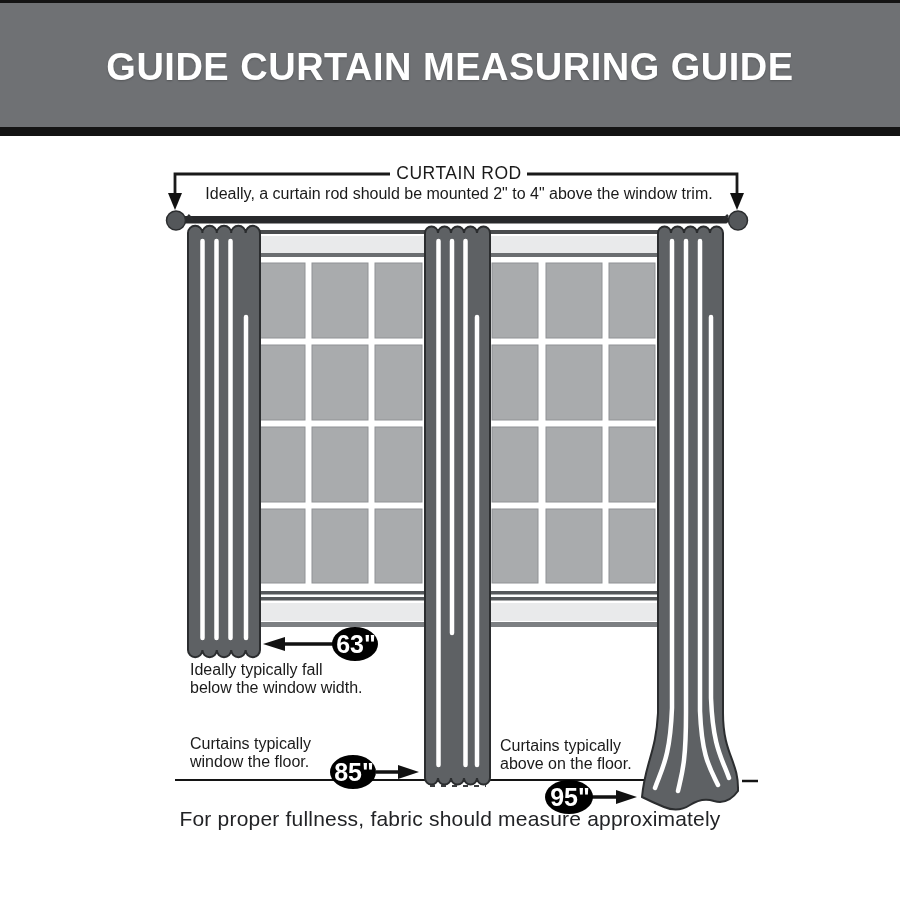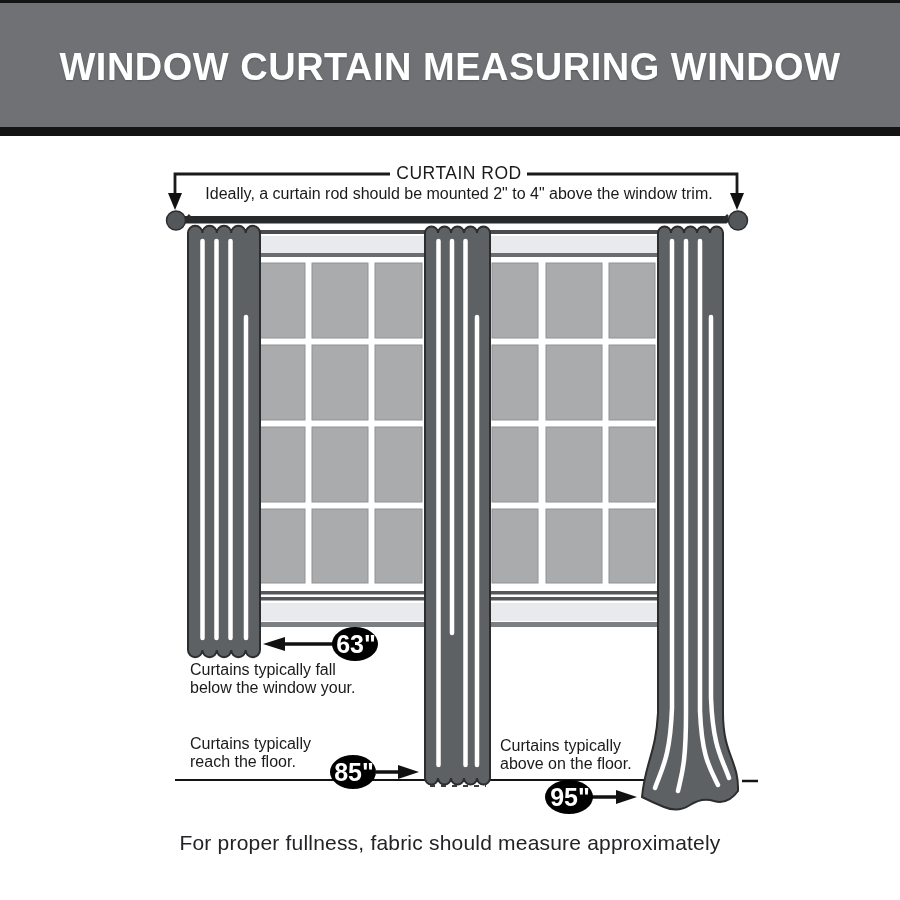--- a/index.html
+++ b/index.html
@@ -42,40 +42,40 @@
   .overlay{position:absolute;white-space:nowrap;}
   .rod-label{left:0;top:163px;width:918px;text-align:center;font-size:17.5px;letter-spacing:.5px;color:var(--ink);}
   .rod-caption{left:0;top:185px;width:918px;text-align:center;font-size:16px;color:var(--ink);}
 
   .caption{font-size:16px;line-height:17.5px;color:var(--ink);}
   .cap-63{left:190px;top:661px;}
   .cap-85{left:190px;top:735px;}
   .cap-95{left:500px;top:737px;}
 
   .footer-note{
-    position:absolute;left:0;top:830px;width:900px;text-align:center;
+    position:absolute;left:0;top:806px;width:900px;text-align:center;
     font-size:21px;line-height:25px;color:#222326;font-weight:300;letter-spacing:.2px;
   }
 
   
   .pane{fill:var(--pane_fill);stroke:var(--pane_edge);stroke-width:1;}
   .curtain{fill:var(--curtain_fill);stroke:var(--curtain_outline);stroke-width:2;}
   .fold{fill:none;stroke:#ffffff;stroke-width:4.5;stroke-linecap:round;}
   .annline{stroke:var(--ink);stroke-width:2.8;fill:none;}
   .arrowline{stroke:#111111;stroke-width:3.5;fill:none;}
   .arrowhead{fill:#111111;stroke:none;}
   .badge-txt{fill:var(--badge_text);font-family:"Liberation Sans",sans-serif;font-size:25px;font-weight:bold;text-anchor:middle;}
 </style>
 </head>
 <body>
 
 <div class="page">
 
   <header class="banner">
-    <h1>WINDOW CURTAIN MEASURING WINDOW</h1>
+    <h1>GUIDE CURTAIN MEASURING GUIDE</h1>
   </header>
 
   <div class="diagram">
 
     <svg width="900" height="767" viewBox="0 0 900 767" aria-hidden="true">
 
       <g>
         <path class="annline" d="M175,62 L175,41 L390,41"></path>
         <path class="annline" d="M527,41 L737,41 L737,62"></path>
         <polygon class="arrowhead" points="168,60 182,60 175,77"></polygon>
@@ -184,27 +184,27 @@
         <polygon class="arrowhead" points="616,657 616,671 637,664"></polygon>
         <ellipse cx="569" cy="664" rx="24" ry="17" fill="var(--badge_bg)"></ellipse>
         <text class="badge-txt" x="570" y="673">95"</text>
       </g>
     </svg>
 
     <div class="overlay rod-label">CURTAIN ROD</div>
     <div class="overlay rod-caption">Ideally, a curtain rod should be mounted 2" to 4" above the window trim.</div>
 
     <div class="overlay caption cap-63">
-      <div>Curtains typically fall</div>
-      <div>below the window your.</div>
+      <div>Ideally typically fall</div>
+      <div>below the window width.</div>
     </div>
 
     <div class="overlay caption cap-85">
       <div>Curtains typically</div>
-      <div>reach the floor.</div>
+      <div>window the floor.</div>
     </div>
 
     <div class="overlay caption cap-95">
       <div>Curtains typically</div>
       <div>above on the floor.</div>
     </div>
   </div>
 
   <footer class="footer-note">
     <div>For proper fullness, fabric should measure approximately</div>

